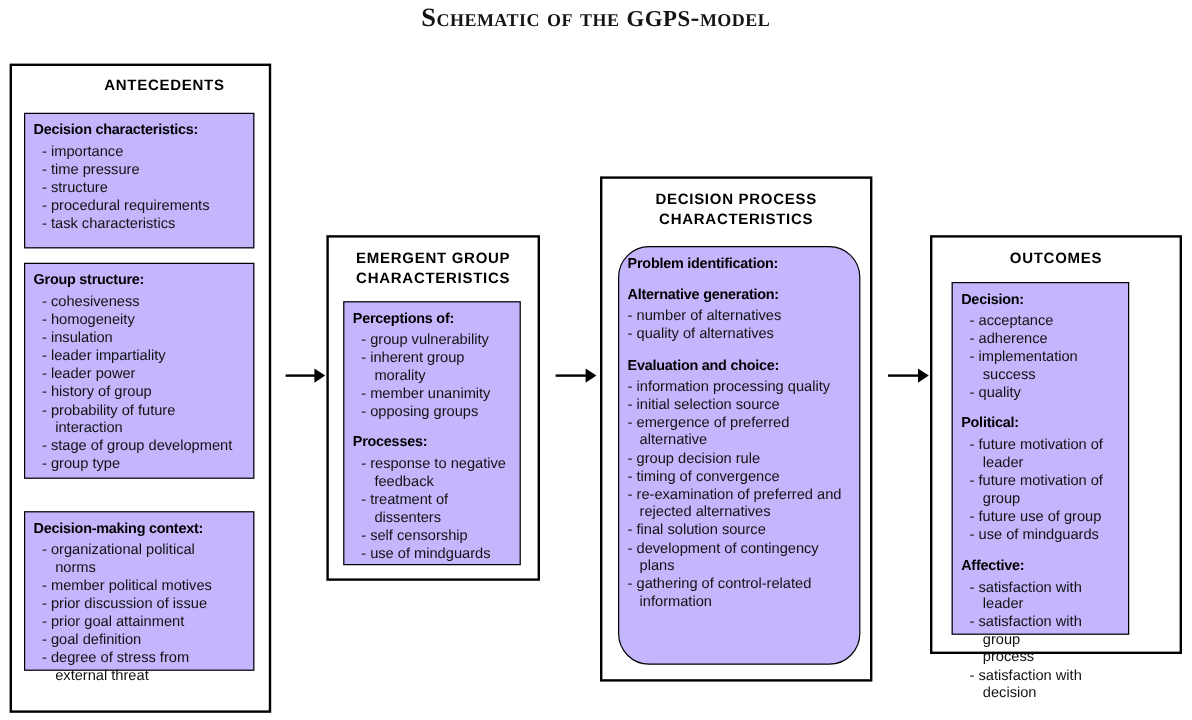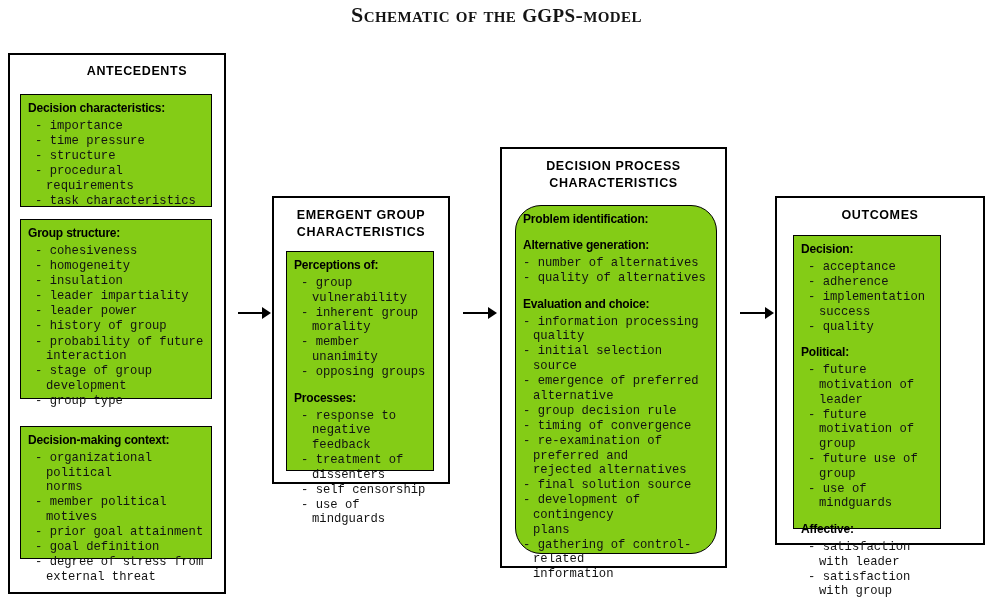--- a/index.html
+++ b/index.html
@@ -48,21 +48,21 @@
     font-size: 12.5px;
     letter-spacing: 0.6px;
     line-height: 17px;
     color: #000000;
   }
 
   
   .group-box {
     position: absolute;
     border: 1.5px solid #000000;
-    background: #84cc16;
+    background: #c4b5fd;
     box-sizing: border-box;
     padding: 5px 7px 6px 7px;
   }
   .group-head {
     font-family: "Liberation Sans", sans-serif;
     font-weight: bold;
     font-size: 12px;
     letter-spacing: -0.2px;
     line-height: 15px;
     margin: 1px 0 3px 0;
@@ -70,21 +70,21 @@
   }
   .group-head.spaced {
     margin-top: 11px;
   }
   ul.items {
     list-style: none;
     margin: 0;
     padding: 0;
   }
   ul.items li {
-    font-family: Liberation Mono, monospace;
+    font-family: Liberation Sans, sans-serif;
     font-size: 12.2px;
     line-height: 14.6px;
     color: #121212;
     padding-left: 11px;
     text-indent: -11px;
     margin: 0 0 0.5px 0;
     white-space: pre-line;
   }
   ul.items li::before {
     content: "- ";
@@ -157,20 +157,21 @@
       <li>group type</li>
     </ul>
   </div>
 
   <div class="group-box" style="left:10px; top:371px; width:192px; height:133px;">
     <div class="group-head">Decision-making context:</div>
     <ul class="items indent">
       <li>organizational political
    norms</li>
       <li>member political motives</li>
+      <li>prior discussion of issue</li>
       <li>prior goal attainment</li>
       <li>goal definition</li>
       <li>degree of stress from
    external threat</li>
     </ul>
   </div>
 </div>
 
 <div class="arrow" style="left:238px; top:306px; width:34px;">
   <div class="shaft" style="width:26px;"></div>

